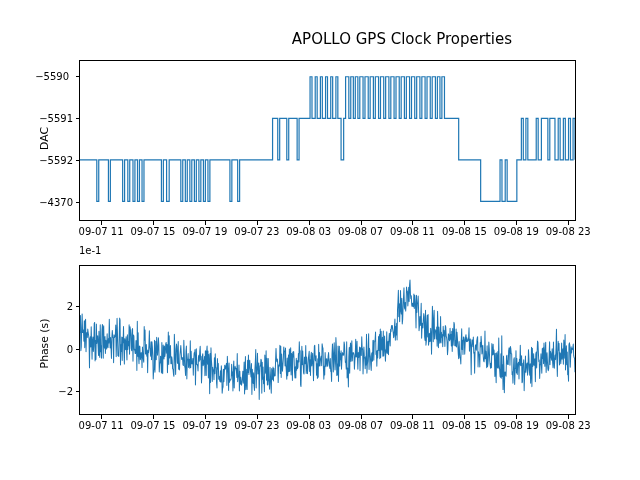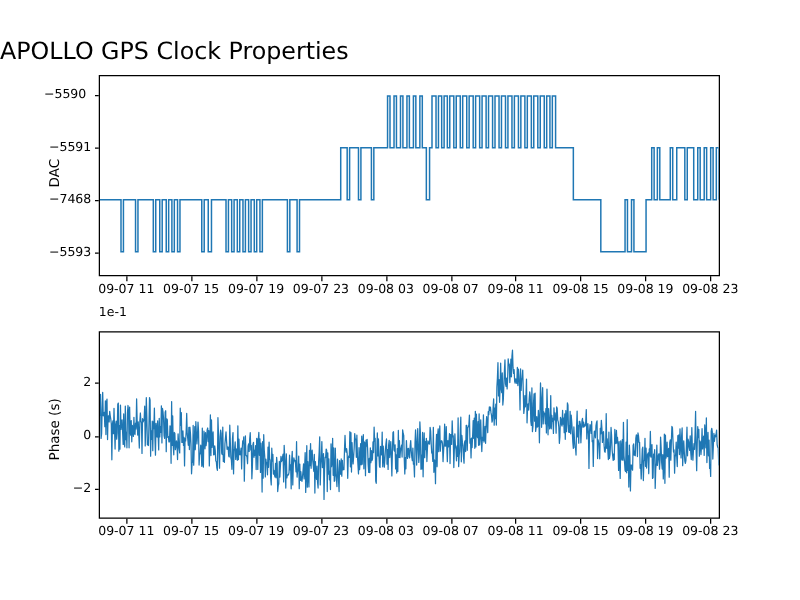--- a/index.html
+++ b/index.html
@@ -5,21 +5,21 @@
   html,body{margin:0;padding:0;}
   body{
     width:640px;height:480px;background:#ffffff;overflow:hidden;
     font-family:"DejaVu Sans", sans-serif;
     color:#000000;
   }
   .figure{position:relative;width:640px;height:480px;}
 
   .fig-title{
     position:absolute;left:0;top:30px;width:512px;
-    text-align:left;font-size:19px;color:#000;
+    text-align:right;font-size:15px;color:#000;
   }
 
   
   .axes{position:absolute;box-sizing:border-box;border:1.1px solid #000;background:transparent;}
   #axes-dac{left:79px;top:60px;width:497px;height:161px;}
   #axes-phase{left:79px;top:265px;width:497px;height:150px;}
 
   .plotclip{position:absolute;left:0;top:0;width:100%;height:100%;overflow:hidden;}
   .plotclip svg{display:block;width:100%;height:100%;}
 
@@ -68,23 +68,23 @@
         </svg>
     </div>
   </div>
   <div id="ylabel-dac" class="ylabel">DAC</div>
   <div id="dac-yticks">
       <div class="tick ytick" style="left: 75.5px; top: 75.9739px;"></div>
       <div class="yticklabel" style="left: 9px; top: 75.9739px; width: 60px;">−5590</div>
       <div class="tick ytick" style="left: 75.5px; top: 118.01px;"></div>
       <div class="yticklabel" style="left: 13px; top: 118.01px; width: 60px;">−5591</div>
       <div class="tick ytick" style="left: 75.5px; top: 160.047px;"></div>
-      <div class="yticklabel" style="left: 13px; top: 160.047px; width: 60px;">−7468</div>
+      <div class="yticklabel" style="left: 13px; top: 160.047px; width: 60px;">−5592</div>
       <div class="tick ytick" style="left: 75.5px; top: 202.084px;"></div>
-      <div class="yticklabel" style="left: 13px; top: 202.084px; width: 60px;">−5593</div>
+      <div class="yticklabel" style="left: 13px; top: 202.084px; width: 60px;">−4370</div>
       <div class="tick xtick" style="left: 101.06px; top: 221px;"></div>
       <div class="xticklabel" style="left: 101.06px; top: 226px;">09-07 11</div>
       <div class="tick xtick" style="left: 152.966px; top: 221px;"></div>
       <div class="xticklabel" style="left: 152.966px; top: 226px;">09-07 15</div>
       <div class="tick xtick" style="left: 204.872px; top: 221px;"></div>
       <div class="xticklabel" style="left: 204.872px; top: 226px;">09-07 19</div>
       <div class="tick xtick" style="left: 256.778px; top: 221px;"></div>
       <div class="xticklabel" style="left: 256.778px; top: 226px;">09-07 23</div>
       <div class="tick xtick" style="left: 308.684px; top: 221px;"></div>
       <div class="xticklabel" style="left: 308.684px; top: 226px;">09-08 03</div>

